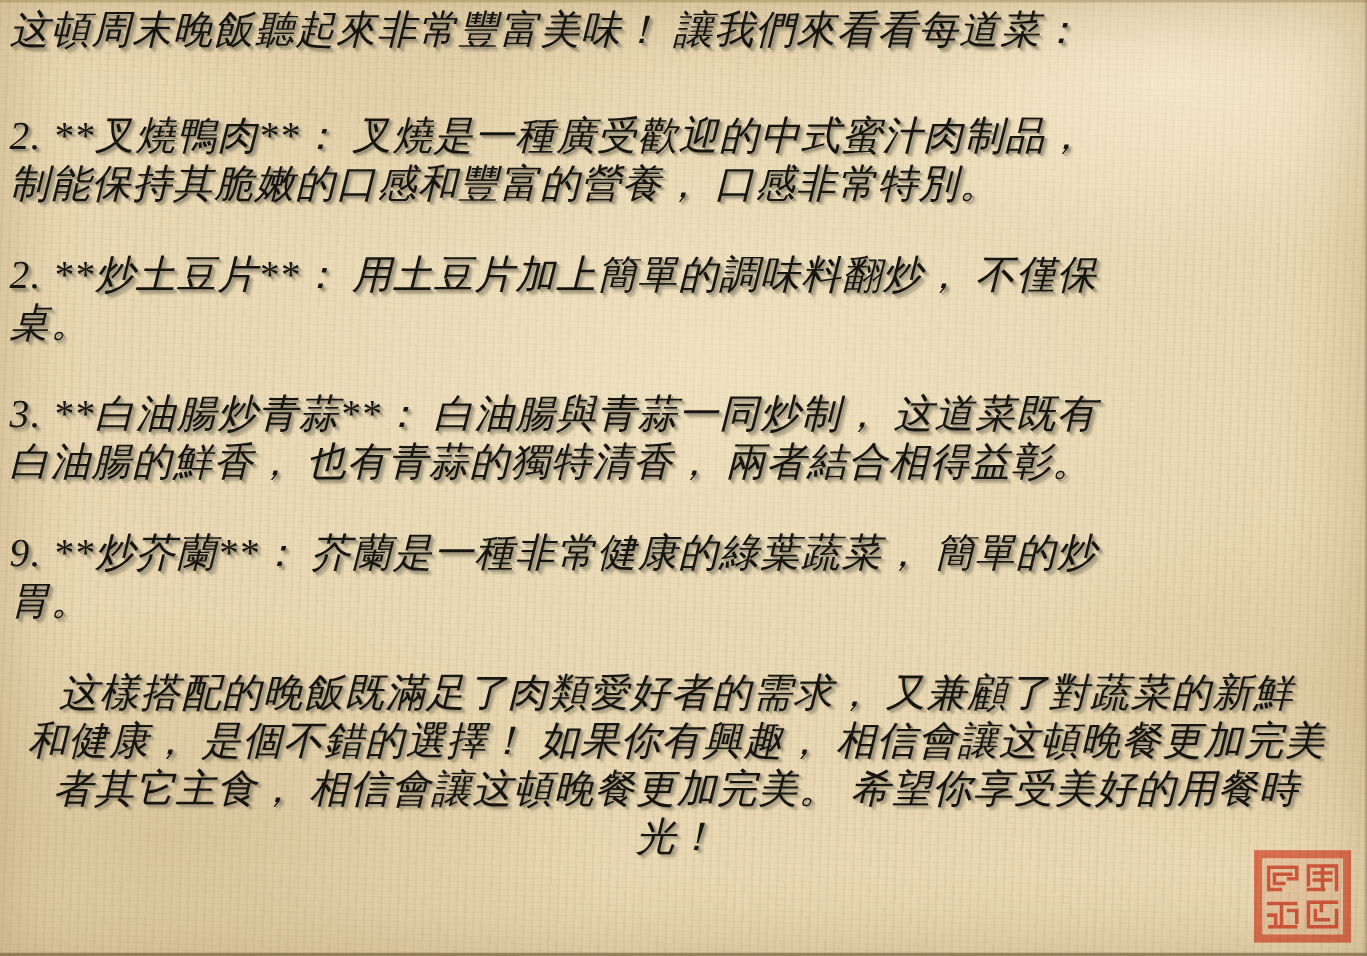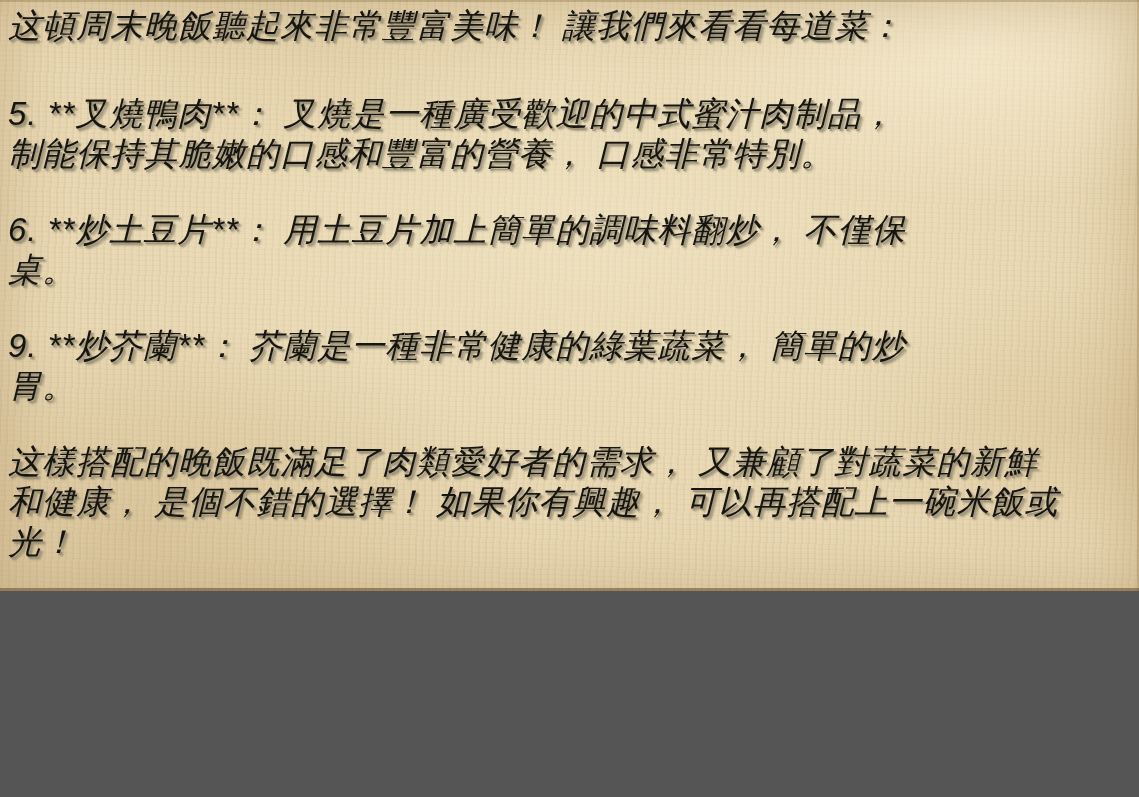--- a/index.html
+++ b/index.html
@@ -3,49 +3,49 @@
 <meta charset="utf-8">
 <style>
   html, body {
     margin: 0;
     padding: 0;
     background: #555;
   }
   .page {
     position: relative;
     width: 1139px;
-    height: 591px;
+    height: 797px;
     overflow: hidden;
     background-color: #e8d7b2;
     background-image:
       radial-gradient(ellipse 620px 320px at 12% 88%, rgba(158,122,66,0.20), transparent 62%),
       radial-gradient(ellipse 520px 260px at 86% 8%,  rgba(255,248,224,0.50), transparent 60%),
       radial-gradient(ellipse 760px 420px at 52% 38%, rgba(250,241,212,0.38), transparent 66%),
       radial-gradient(ellipse 430px 250px at 96% 72%, rgba(168,132,76,0.14), transparent 60%),
       radial-gradient(ellipse 380px 200px at 30% 12%, rgba(172,138,82,0.10), transparent 60%),
       repeating-linear-gradient(92deg, rgba(118,88,40,0.05) 0 2px, rgba(255,250,236,0.06) 2px 4px, transparent 4px 7px),
       repeating-linear-gradient(2deg,  rgba(118,88,40,0.04) 0 1px, transparent 1px 5px);
     box-shadow:
       inset 0 0 64px rgba(138,102,52,0.30),
       inset 0 -3px 0 rgba(76,58,28,0.50),
       inset 0 2px 0 rgba(120,94,48,0.28),
       inset -2px 0 0 rgba(120,94,48,0.22);
-    font-family: Liberation Sans, sans-serif;
+    font-family: Liberation Serif, serif;
   }
   .content {
     position: absolute;
     top: 6px;
     left: 8px;
     right: 20px;
   }
   .para {
     margin: 0 0 36px 0;
   }
   .para.intro { margin-bottom: 48px; }
-  .para:last-child { margin-bottom: 0; }
+  .para:last-child { margin-bottom: 0; text-align: center; }
   .line {
     display: block;
     white-space: pre-wrap;
     font-size: 33px;
     line-height: 40px;
     font-style: italic;
     letter-spacing: 1px;
     color: #17150f;
     text-shadow:
       1.5px 1.5px 0 rgba(150,142,120,0.75),
@@ -65,40 +65,43 @@
 <body>
 
 <div class="page">
   <main class="content">
 
     <p class="para intro">
       <span class="line">这頓周末晚飯聽起來非常豐富美味！ 讓我們來看看每道菜：</span>
     </p>
 
     <p class="para">
-      <span class="line">5. **叉燒鴨肉**： 叉燒是一種廣受歡迎的中式蜜汁肉制品，</span>
+      <span class="line">2. **叉燒鴨肉**： 叉燒是一種廣受歡迎的中式蜜汁肉制品，</span>
       <span class="line">制能保持其脆嫩的口感和豐富的營養， 口感非常特別。</span>
     </p>
 
     <p class="para">
-      <span class="line">6. **炒土豆片**： 用土豆片加上簡單的調味料翻炒， 不僅保</span>
+      <span class="line">2. **炒土豆片**： 用土豆片加上簡單的調味料翻炒， 不僅保</span>
       <span class="line">桌。</span>
     </p>
 
     <p class="para">
+      <span class="line">3. **白油腸炒青蒜**： 白油腸與青蒜一同炒制， 这道菜既有</span>
+      <span class="line">白油腸的鮮香， 也有青蒜的獨特清香， 兩者結合相得益彰。</span>
     </p>
 
     <p class="para">
       <span class="line">9. **炒芥蘭**： 芥蘭是一種非常健康的綠葉蔬菜， 簡單的炒</span>
       <span class="line">胃。</span>
     </p>
 
     <p class="para">
       <span class="line">这樣搭配的晚飯既滿足了肉類愛好者的需求， 又兼顧了對蔬菜的新鮮</span>
-      <span class="line">和健康， 是個不錯的選擇！ 如果你有興趣， 可以再搭配上一碗米飯或</span>
+      <span class="line">和健康， 是個不錯的選擇！ 如果你有興趣， 相信會讓这頓晚餐更加完美</span>
+      <span class="line">者其它主食， 相信會讓这頓晚餐更加完美。 希望你享受美好的用餐時</span>
       <span class="line">光！</span>
     </p>
 
   </main>
 
   <svg class="seal" viewBox="0 0 84 80" xmlns="http://www.w3.org/2000/svg" aria-hidden="true">
     <rect x="8" y="8" width="68" height="64" fill="rgba(233,110,88,0.16)"></rect>
     <rect x="4" y="4" width="76" height="72" fill="none" stroke="#ee7c68" stroke-width="7"></rect>
     <g fill="none" stroke="#e4604b" stroke-width="3" stroke-linecap="square" stroke-linejoin="miter">
 

